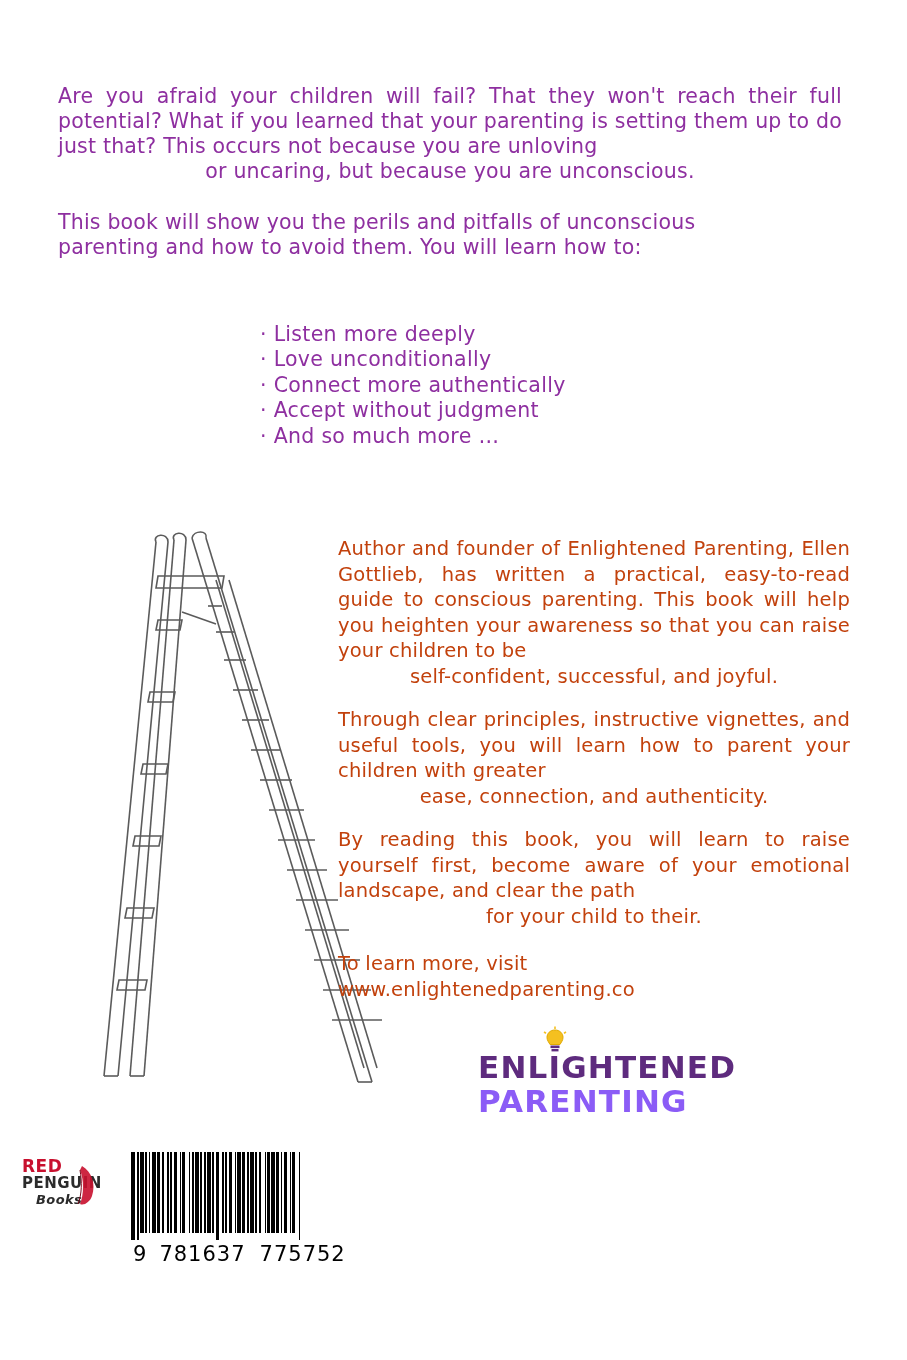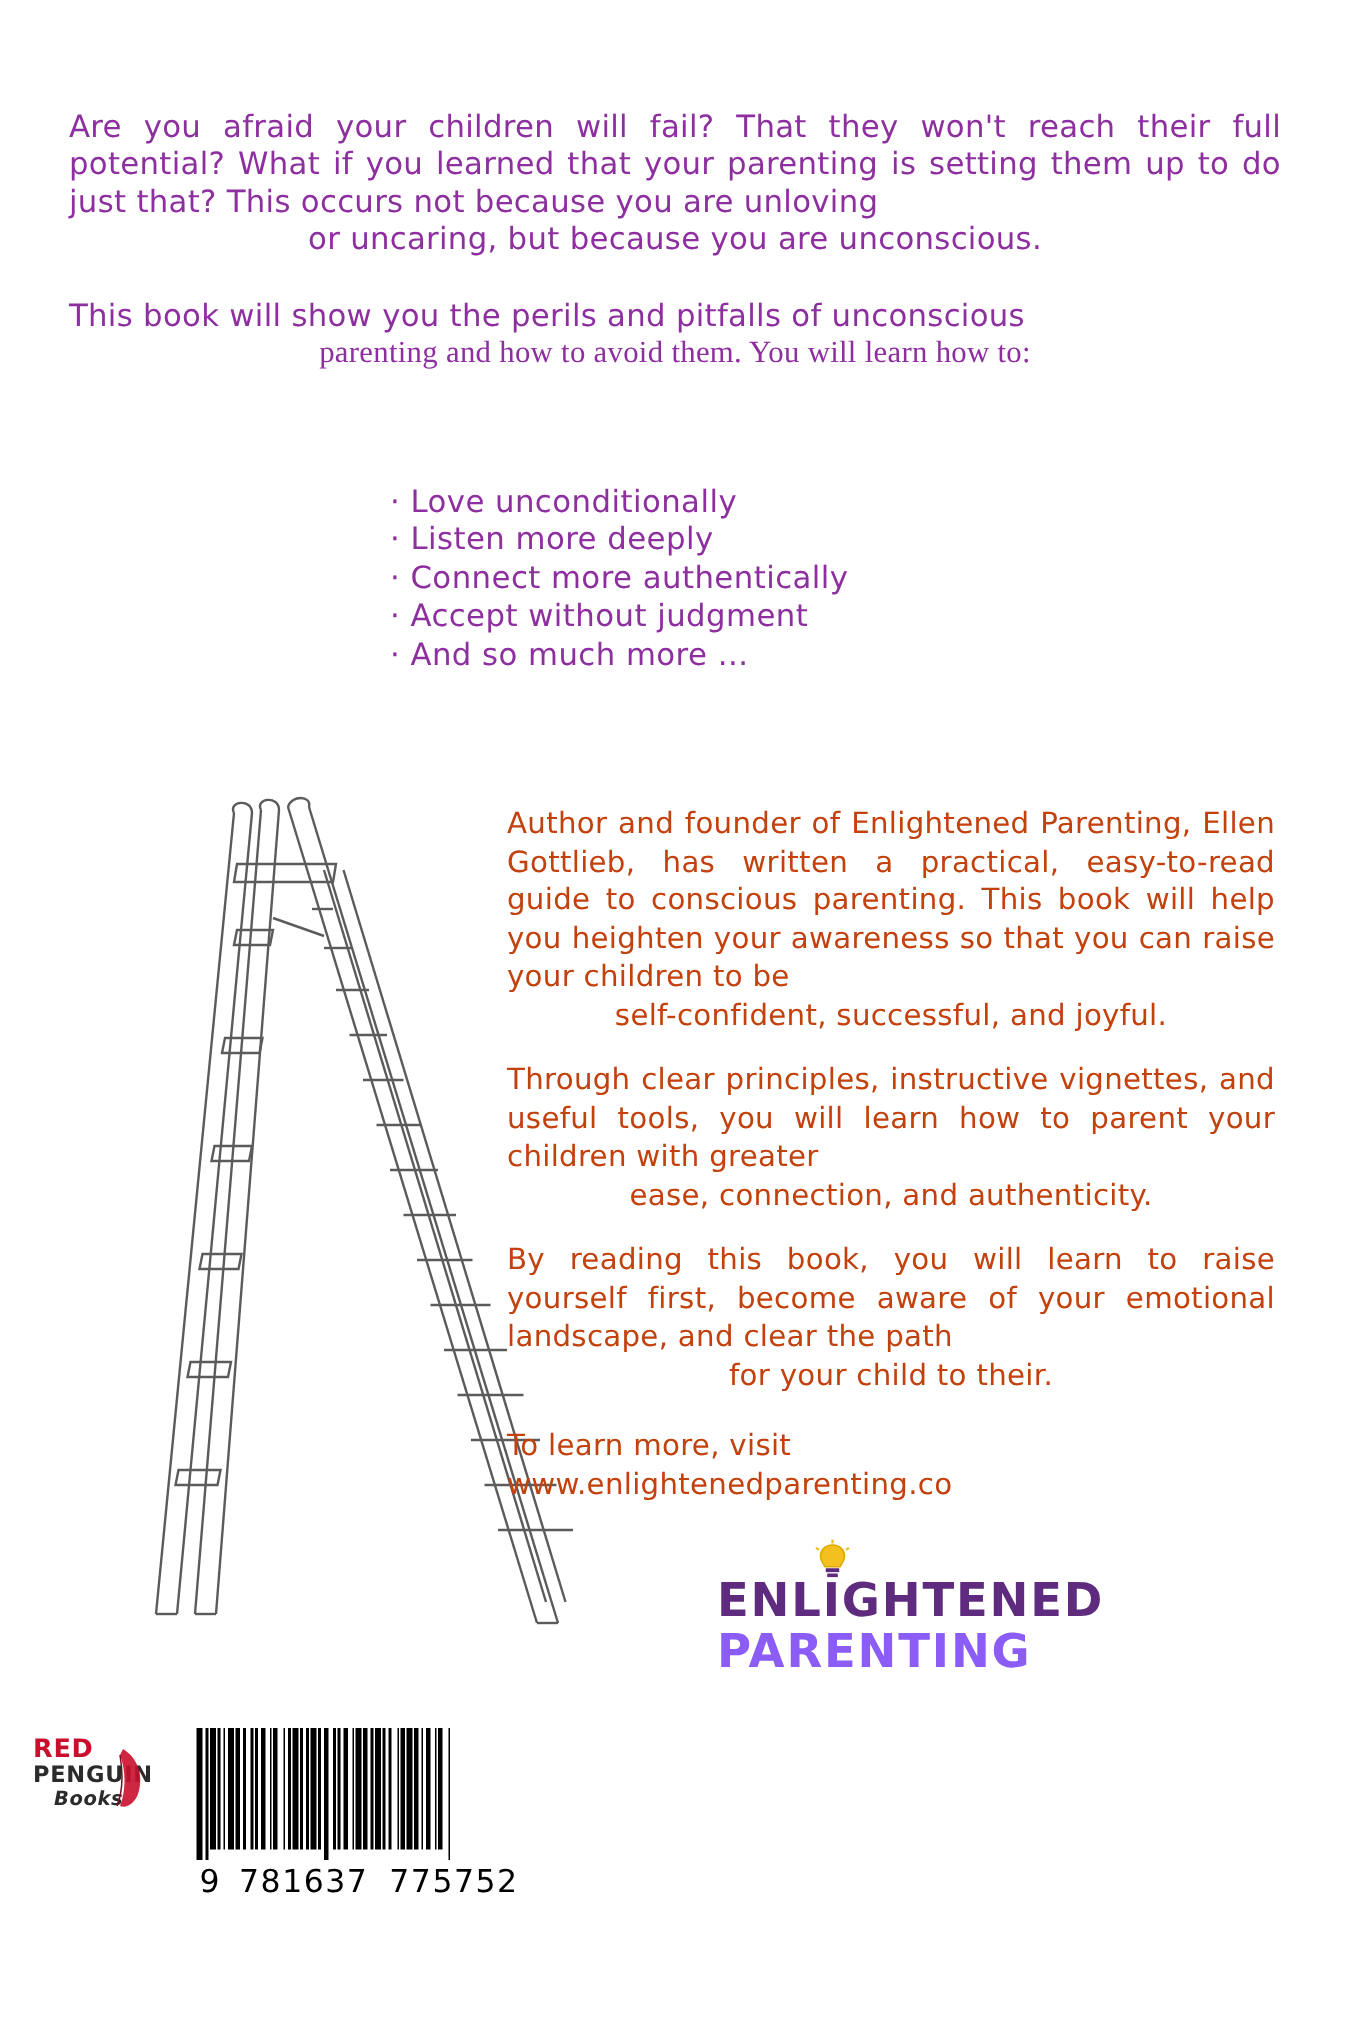--- a/index.html
+++ b/index.html
@@ -21,41 +21,39 @@
   }
 
   
   .intro {
     position: absolute;
     left: 46px;
     top: 72px;
     width: 808px;
   }
   .intro p {
-    margin: 0;
+    margin: 12px;
     color: #8e2fa0;
     font-size: 20.5px;
     line-height: 25px;
     letter-spacing: 0.2px;
   }
   .intro .para-1 {
     text-align: justify;
   }
   .intro .para-1 .last-line {
     display: block;
     text-align: center;
   }
   .intro .para-2 {
     margin-top: 26px;
     text-align: justify;
   }
   .intro .para-2 .last-line {
     display: block;
-    text-align: center;
-    font-family: Liberation Serif, serif;
   }
 
   
   .bullets {
     position: absolute;
     left: 260px;
     top: 322px;
     width: 420px;
   }
   .bullets .bullet {
@@ -215,22 +213,22 @@
       <span>Are you afraid your children will fail? That they won't reach their full potential? What if you learned that your parenting is setting them up to do just that? This occurs not because you are unloving</span>
       <span class="last-line">or uncaring, but because you are unconscious.</span>
     </p>
     <p class="para-2">
       <span>This book will show you the perils and pitfalls of unconscious</span>
       <span class="last-line">parenting and how to avoid them. You will learn how to:</span>
     </p>
   </div>
 
   <div class="bullets">
+    <div class="bullet">· Listen more deeply</div>
     <div class="bullet">· Love unconditionally</div>
-    <div class="bullet">· Listen more deeply</div>
     <div class="bullet">· Connect more authentically</div>
     <div class="bullet">· Accept without judgment</div>
     <div class="bullet">· And so much more …</div>
   </div>
 
   <div class="ladder">
     <svg viewBox="0 0 300 580" width="300" height="580" fill="none" stroke="#5b5b5b" stroke-width="1.6">
 
       <path d="M60 22 L8 556"></path>
       <path d="M72 22 L22 556"></path>

